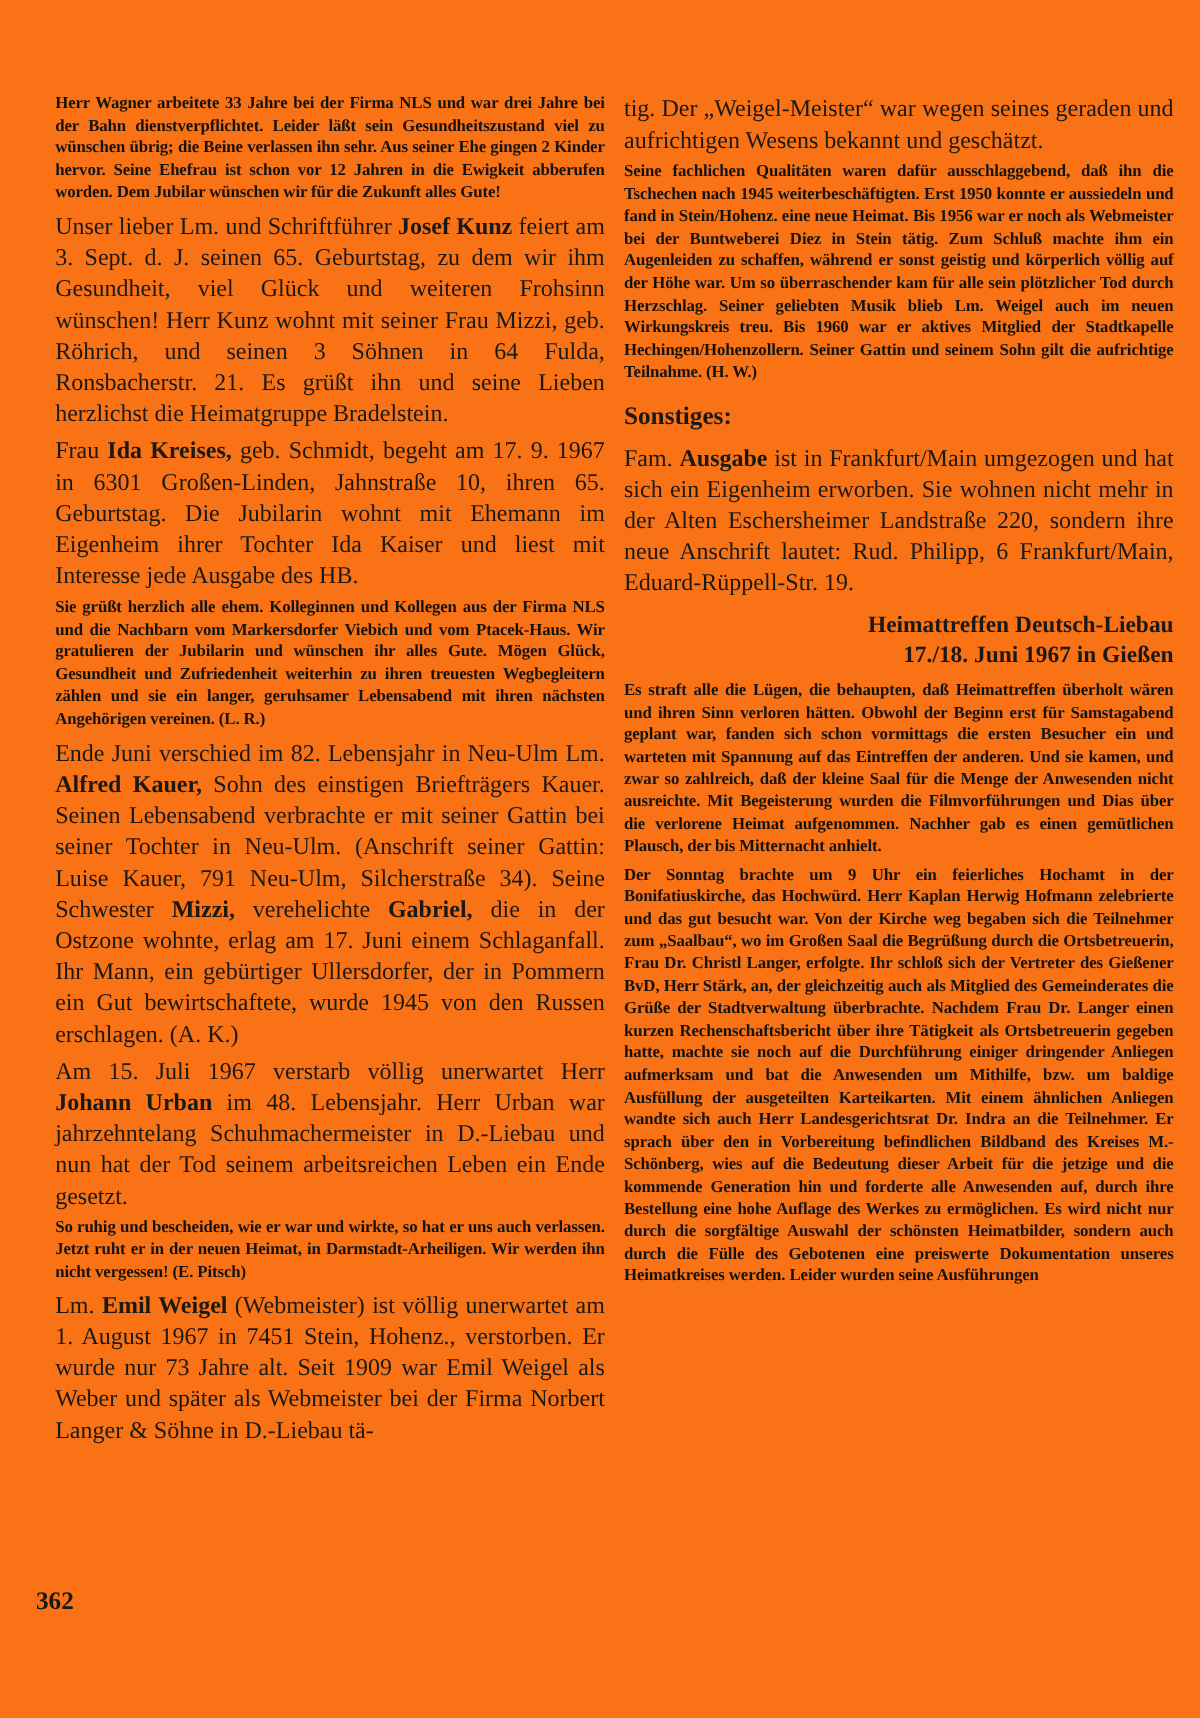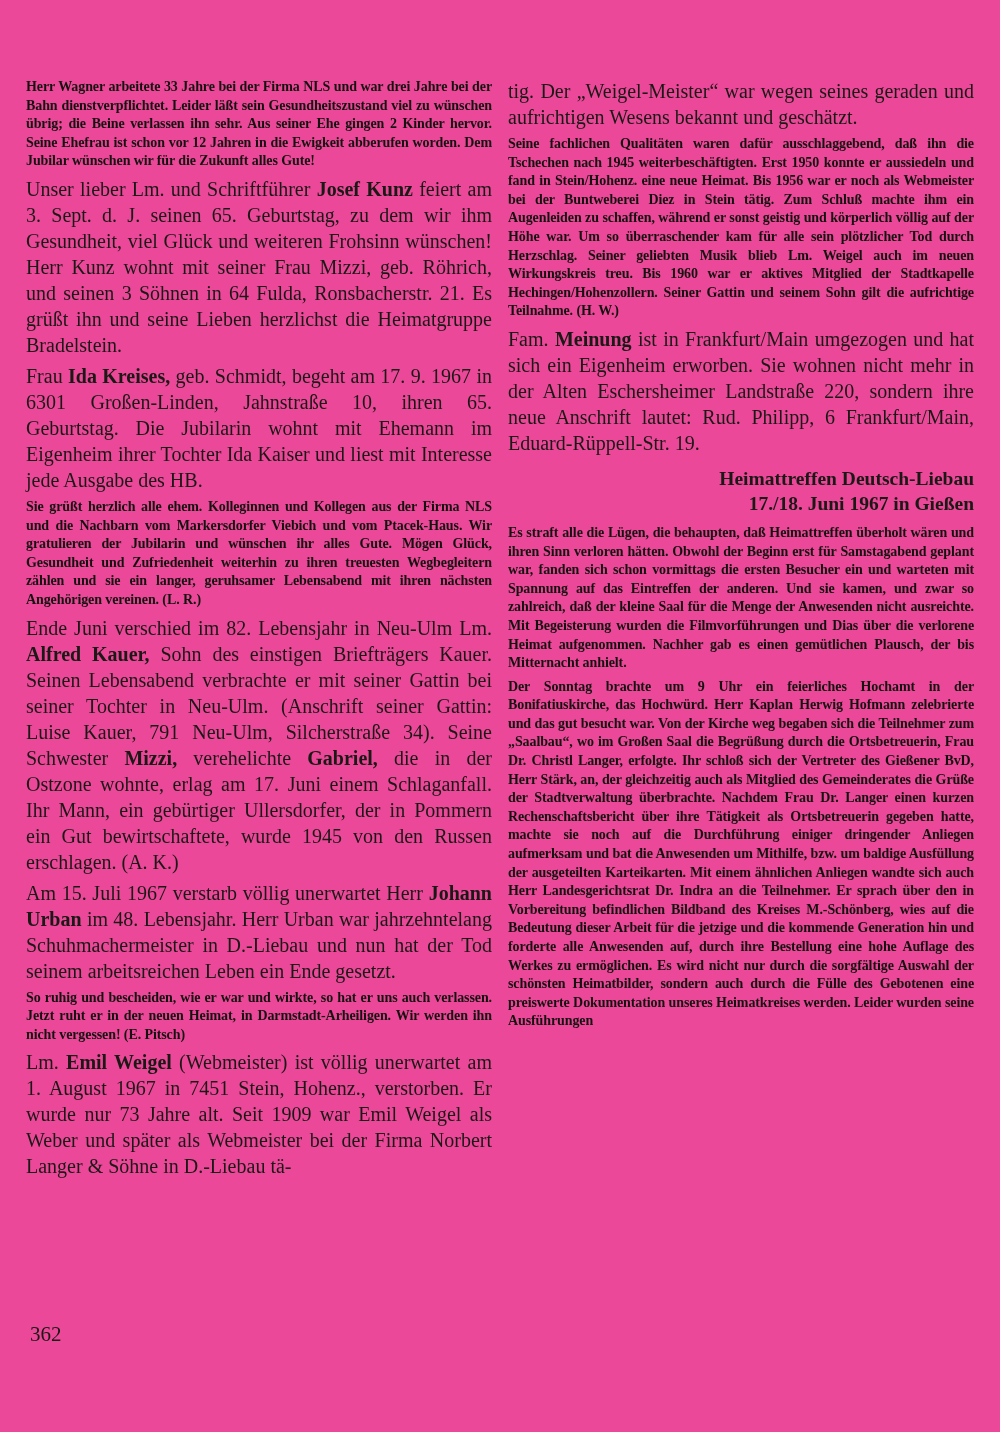--- a/index.html
+++ b/index.html
@@ -5,23 +5,23 @@
   html, body {
     margin: 0;
     padding: 0;
     background: #fbfaf6;
   }
   .page {
     position: relative;
     width: 1000px;
     height: 1432px;
     box-sizing: border-box;
-    background: #ec4899;
+    background: #f97316;
     color: #1b1916;
-    padding: 78px 22px 0 26px;
+    padding: 78px 22px 0 46px;
     overflow: hidden;
     font-family: "Liberation Serif", "DejaVu Serif", serif;
   }
   .columns {
     display: flex;
     gap: 16px;
   }
   .col {
     width: 466px;
     box-sizing: border-box;
@@ -56,21 +56,21 @@
     font-weight: 700;
     margin: 10px 0 8px 0;
     text-align: right;
   }
   .b { font-weight: 700; }
   .page-number {
     position: absolute;
     left: 30px;
     top: 1322px;
     font-size: 21px;
-    font-weight: 400;
+    font-weight: 700;
     color: #1b1916;
   }
 </style>
 </head>
 <body>
 
 <div class="page">
   <div class="columns">
     <div class="col">
         <p class="blk blk-small"><span>Herr Wagner arbeitete 33 Jahre bei der Firma NLS und war drei Jahre bei der Bahn dienstverpflichtet. Leider läßt sein Gesundheitszustand viel zu wünschen übrig; die Beine verlassen ihn sehr. Aus seiner Ehe gingen 2 Kinder hervor. Seine Ehefrau ist schon vor 12 Jahren in die Ewigkeit abberufen worden. Dem Jubilar wünschen wir für die Zukunft alles Gute!</span></p>
@@ -78,20 +78,21 @@
         <p class="blk blk-large"><span>Frau </span><span class="b">Ida Kreises,</span><span> geb. Schmidt, begeht am 17. 9. 1967 in 6301 Großen-Linden, Jahnstraße 10, ihren 65. Geburtstag. Die Jubilarin wohnt mit Ehemann im Eigenheim ihrer Tochter Ida Kaiser und liest mit Interesse jede Ausgabe des HB.</span></p>
         <p class="blk blk-small"><span>Sie grüßt herzlich alle ehem. Kolleginnen und Kollegen aus der Firma NLS und die Nachbarn vom Markersdorfer Viebich und vom Ptacek-Haus. Wir gratulieren der Jubilarin und wünschen ihr alles Gute. Mögen Glück, Gesundheit und Zufriedenheit weiterhin zu ihren treuesten Wegbegleitern zählen und sie ein langer, geruhsamer Lebensabend mit ihren nächsten Angehörigen vereinen. (L. R.)</span></p>
         <p class="blk blk-large"><span>Ende Juni verschied im 82. Lebensjahr in Neu-Ulm Lm. </span><span class="b">Alfred Kauer,</span><span> Sohn des einstigen Briefträgers Kauer. Seinen Lebensabend verbrachte er mit seiner Gattin bei seiner Tochter in Neu-Ulm. (Anschrift seiner Gattin: Luise Kauer, 791 Neu-Ulm, Silcherstraße 34). Seine Schwester </span><span class="b">Mizzi,</span><span> verehelichte </span><span class="b">Gabriel,</span><span> die in der Ostzone wohnte, erlag am 17. Juni einem Schlaganfall. Ihr Mann, ein gebürtiger Ullersdorfer, der in Pommern ein Gut bewirtschaftete, wurde 1945 von den Russen erschlagen. (A. K.)</span></p>
         <p class="blk blk-large"><span>Am 15. Juli 1967 verstarb völlig unerwartet Herr </span><span class="b">Johann Urban</span><span> im 48. Lebensjahr. Herr Urban war jahrzehntelang Schuhmachermeister in D.-Liebau und nun hat der Tod seinem arbeitsreichen Leben ein Ende gesetzt.</span></p>
         <p class="blk blk-small"><span>So ruhig und bescheiden, wie er war und wirkte, so hat er uns auch verlassen. Jetzt ruht er in der neuen Heimat, in Darmstadt-Arheiligen. Wir werden ihn nicht vergessen! (E. Pitsch)</span></p>
         <p class="blk blk-large"><span>Lm. </span><span class="b">Emil Weigel</span><span> (Webmeister) ist völlig unerwartet am 1. August 1967 in 7451 Stein, Hohenz., verstorben. Er wurde nur 73 Jahre alt. Seit 1909 war Emil Weigel als Weber und später als Webmeister bei der Firma Norbert Langer &amp; Söhne in D.-Liebau tä-</span></p>
       </div>
     <div class="col">
         <p class="blk blk-large"><span>tig. Der „Weigel-Meister“ war wegen seines geraden und aufrichtigen Wesens bekannt und geschätzt.</span></p>
         <p class="blk blk-small"><span>Seine fachlichen Qualitäten waren dafür ausschlaggebend, daß ihn die Tschechen nach 1945 weiterbeschäftigten. Erst 1950 konnte er aussiedeln und fand in Stein/Hohenz. eine neue Heimat. Bis 1956 war er noch als Webmeister bei der Buntweberei Diez in Stein tätig. Zum Schluß machte ihm ein Augenleiden zu schaffen, während er sonst geistig und körperlich völlig auf der Höhe war. Um so überraschender kam für alle sein plötzlicher Tod durch Herzschlag. Seiner geliebten Musik blieb Lm. Weigel auch im neuen Wirkungskreis treu. Bis 1960 war er aktives Mitglied der Stadtkapelle Hechingen/Hohenzollern. Seiner Gattin und seinem Sohn gilt die aufrichtige Teilnahme. (H. W.)</span></p>
-        <p class="blk blk-large"><span>Fam. </span><span class="b">Meinung</span><span> ist in Frankfurt/Main umgezogen und hat sich ein Eigenheim erworben. Sie wohnen nicht mehr in der Alten Eschersheimer Landstraße 220, sondern ihre neue Anschrift lautet: Rud. Philipp, 6 Frankfurt/Main, Eduard-Rüppell-Str. 19.</span></p>
+        <h2 class="blk blk-heading"><span>Sonstiges:</span></h2>
+        <p class="blk blk-large"><span>Fam. </span><span class="b">Ausgabe</span><span> ist in Frankfurt/Main umgezogen und hat sich ein Eigenheim erworben. Sie wohnen nicht mehr in der Alten Eschersheimer Landstraße 220, sondern ihre neue Anschrift lautet: Rud. Philipp, 6 Frankfurt/Main, Eduard-Rüppell-Str. 19.</span></p>
         <h2 class="blk blk-heading2"><span>Heimattreffen Deutsch-Liebau</span><br><span>17./18. Juni 1967 in Gießen</span></h2>
         <p class="blk blk-small"><span>Es straft alle die Lügen, die behaupten, daß Heimattreffen überholt wären und ihren Sinn verloren hätten. Obwohl der Beginn erst für Samstagabend geplant war, fanden sich schon vormittags die ersten Besucher ein und warteten mit Spannung auf das Eintreffen der anderen. Und sie kamen, und zwar so zahlreich, daß der kleine Saal für die Menge der Anwesenden nicht ausreichte. Mit Begeisterung wurden die Filmvorführungen und Dias über die verlorene Heimat aufgenommen. Nachher gab es einen gemütlichen Plausch, der bis Mitternacht anhielt.</span></p>
         <p class="blk blk-small"><span>Der Sonntag brachte um 9 Uhr ein feierliches Hochamt in der Bonifatiuskirche, das Hochwürd. Herr Kaplan Herwig Hofmann zelebrierte und das gut besucht war. Von der Kirche weg begaben sich die Teilnehmer zum „Saalbau“, wo im Großen Saal die Begrüßung durch die Ortsbetreuerin, Frau Dr. Christl Langer, erfolgte. Ihr schloß sich der Vertreter des Gießener BvD, Herr Stärk, an, der gleichzeitig auch als Mitglied des Gemeinderates die Grüße der Stadtverwaltung überbrachte. Nachdem Frau Dr. Langer einen kurzen Rechenschaftsbericht über ihre Tätigkeit als Ortsbetreuerin gegeben hatte, machte sie noch auf die Durchführung einiger dringender Anliegen aufmerksam und bat die Anwesenden um Mithilfe, bzw. um baldige Ausfüllung der ausgeteilten Karteikarten. Mit einem ähnlichen Anliegen wandte sich auch Herr Landesgerichtsrat Dr. Indra an die Teilnehmer. Er sprach über den in Vorbereitung befindlichen Bildband des Kreises M.-Schönberg, wies auf die Bedeutung dieser Arbeit für die jetzige und die kommende Generation hin und forderte alle Anwesenden auf, durch ihre Bestellung eine hohe Auflage des Werkes zu ermöglichen. Es wird nicht nur durch die sorgfältige Auswahl der schönsten Heimatbilder, sondern auch durch die Fülle des Gebotenen eine preiswerte Dokumentation unseres Heimatkreises werden. Leider wurden seine Ausführungen</span></p>
       </div>
   </div>
   <div class="page-number">362</div>
 </div>
 
 </body></html>

